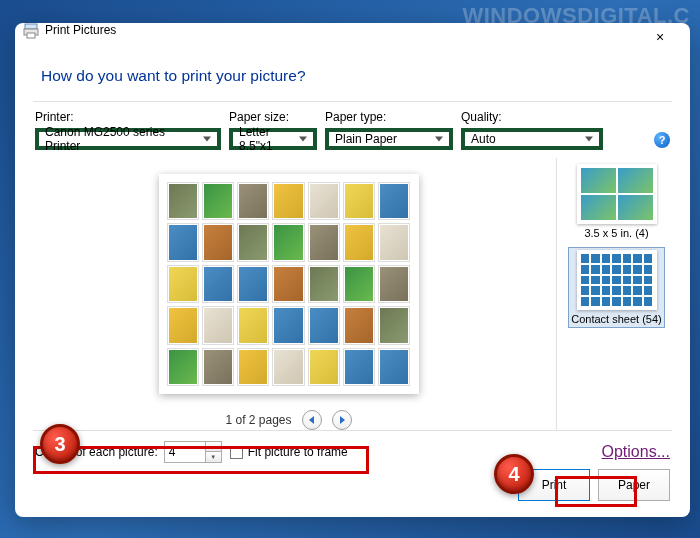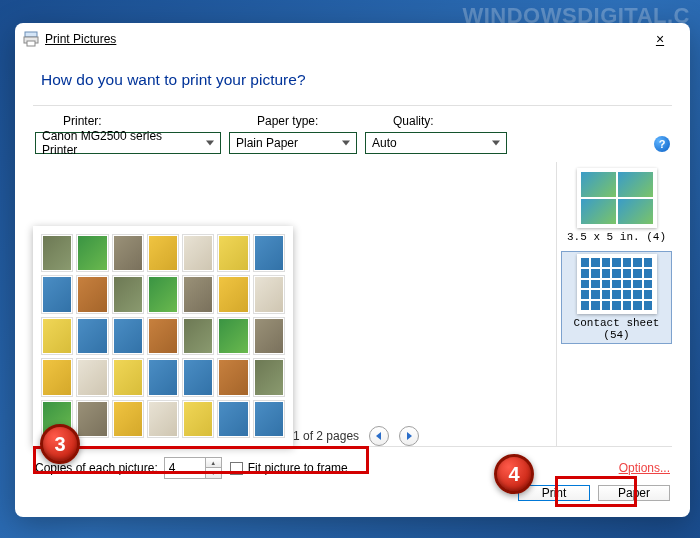--- a/index.html
+++ b/index.html
@@ -1,33 +1,33 @@
 <!DOCTYPE html>
 <html><head>
 <meta charset="utf-8">
 <style>
 * { box-sizing: border-box; margin: 0; padding: 0; font-family: 'Segoe UI', Tahoma, sans-serif; }
 body { width: 700px; height: 538px; background: linear-gradient(135deg, #1a4d8f 0%, #2d6fb8 50%, #1a4d8f 100%); position: relative; overflow: hidden; }
 .watermark { position: absolute; top: 3px; right: 10px; font-size: 22px; font-weight: 600; color: rgba(255,255,255,0.25); letter-spacing: 0.5px; z-index: 1; pointer-events: none; font-family: Arial, sans-serif; }
 .dialog { position: absolute; top: 23px; left: 15px; width: 675px; height: 494px; background: #ffffff; border-radius: 8px; box-shadow: 0 8px 32px rgba(0,0,0,0.3); display: flex; flex-direction: column; z-index: 2; }
-.titlebar { height: 32px; display: flex; align-items: center; padding: 0 8px; text-decoration: underline; }
+.titlebar { height: 32px; display: flex; padding: 0 8px; }
 .titlebar-icon { width: 16px; height: 16px; margin-right: 6px; }
 .titlebar-text { font-size: 12px; color: #000; flex: 1; }
 .close-btn { width: 44px; height: 28px; display: flex; align-items: center; justify-content: center; color: #000; font-size: 14px; cursor: pointer; }
 .content { flex: 1; padding: 0 18px 10px 18px; display: flex; flex-direction: column; }
 .heading { font-size: 15.5px; color: #003399; padding: 16px 8px 16px 8px; }
 .sep { height: 1px; background: #e0e0e0; margin-bottom: 8px; }
 .controls-row { display: flex; gap: 8px; align-items: flex-start; padding: 0 2px 8px 2px; }
 .ctrl-group { display: flex; flex-direction: column; gap: 4px; }
-.ctrl-label { font-size: 12px; color: #000; margin-left: 28px; }
-.select { height: 22px; border: 1px solid #14532d; background: #fff; font-size: 12px; padding: 0 20px 0 6px; position: relative; display: flex; align-items: center; cursor: pointer; }
+.ctrl-label { font-size: 12px; color: #000; }
+.select { height: 22px; border: 4px solid #14532d; background: #fff; font-size: 12px; padding: 0 20px 0 6px; position: relative; display: flex; align-items: center; cursor: pointer; }
 .select::after { content: ''; position: absolute; right: 6px; top: 50%; width: 0; height: 0; border-left: 4px solid transparent; border-right: 4px solid transparent; border-top: 5px solid #555; transform: translateY(-50%); }
 .help-icon { margin-left: auto; margin-top: 22px; width: 16px; height: 16px; border-radius: 50%; background: radial-gradient(circle at 30% 30%, #5db3ff, #0a5fc4); color: #fff; font-size: 11px; font-weight: bold; display: flex; align-items: center; justify-content: center; cursor: pointer; }
 .main-area { flex: 1; display: flex; gap: 12px; }
-.preview-col { flex: 1; display: flex; flex-direction: row; align-items: flex-end; padding-top: 16px; }
+.preview-col { flex: 1; display: flex; flex-direction: column; align-items: center; padding-top: 16px; }
 .preview-sheet { width: 260px; height: 220px; box-shadow: 0 2px 8px rgba(0,0,0,0.3); background: #fff; padding: 8px; display: grid; grid-template-columns: repeat(7, 1fr); grid-template-rows: repeat(5, 1fr); gap: 3px; }
 .thumb { border: 1px solid #ddd; padding: 1px; }
 .thumb-inner { width: 100%; height: 100%; }
 .c0 { background: linear-gradient(135deg,#6d7954,#8a9a6f); }
 .c1 { background: linear-gradient(135deg,#3a9443,#6ab94e); }
 .c2 { background: linear-gradient(135deg,#9a9178,#7a715c); }
 .c3 { background: linear-gradient(135deg,#f0c441,#d4a82a); }
 .c4 { background: linear-gradient(135deg,#e8e2d4,#cfc6b2); }
 .c5 { background: linear-gradient(135deg,#f0d656,#d8bd3a); }
 .c6 { background: linear-gradient(135deg,#4a8dc4,#3272a8); }
@@ -39,34 +39,34 @@
 .layout-col { width: 116px; display: flex; flex-direction: column; align-items: center; border-left: 1px solid #e0e0e0; padding: 4px 0 0 4px; overflow-y: auto; }
 .layout-item { display: flex; flex-direction: column; align-items: center; margin-bottom: 6px; padding: 2px; cursor: pointer; }
 .layout-item.selected { background: #dde8f5; border: 1px solid #7da2ce; }
 .layout-thumb { width: 80px; height: 60px; box-shadow: 0 1px 3px rgba(0,0,0,0.3); background: #fff; padding: 4px; display: grid; gap: 2px; }
 .lt-3x5 { grid-template-columns: 1fr 1fr; grid-template-rows: 1fr 1fr; }
 .lt-wallet { grid-template-columns: repeat(3,1fr); grid-template-rows: repeat(3,1fr); }
 .lt-contact { grid-template-columns: repeat(7,1fr); grid-template-rows: repeat(5,1fr); }
 .mini { background: linear-gradient(135deg,#3a9cc8,#7bc468); }
 .mini2 { background: linear-gradient(135deg,#a9d6ea,#6fb3d4); }
 .mini3 { background: #2a7ab8; }
-.layout-label { font-size: 11px; margin-top: 3px; text-align: center; color: #000; font-family: Liberation Mono, monospace; }
+.layout-label { font-size: 11px; margin-top: 3px; text-align: center; color: #000; }
 .bottom-row { display: flex; align-items: center; gap: 8px; padding: 10px 2px 6px 2px; border-top: 1px solid #e0e0e0; }
 .copies-group { display: flex; align-items: center; gap: 6px; }
 .copies-label { font-size: 12px; }
 .spinner { display: flex; align-items: center; border: 1px solid #adadad; height: 22px; }
 .spinner input { width: 40px; border: none; height: 20px; padding: 0 4px; font-size: 12px; outline: none; }
 .spinner-btns { display: flex; flex-direction: column; border-left: 1px solid #adadad; }
 .sp-btn { width: 15px; height: 10px; background: linear-gradient(#fff,#eaeaea); display: flex; align-items: center; justify-content: center; cursor: pointer; font-size: 6px; color: #555; }
 .sp-btn:first-child { border-bottom: 1px solid #adadad; }
 .fit-group { display: flex; align-items: center; gap: 5px; }
 .checkbox { width: 13px; height: 13px; border: 1px solid #767676; background: #fff; cursor: pointer; }
-.options-link { margin-left: auto; font-size: 12px; color: #ef4444; text-decoration: underline; cursor: pointer; }
+.options-link { margin-left: auto; font-size: 16px; color: #701a75; text-decoration: underline; cursor: pointer; }
 .buttons-row { display: flex; justify-content: flex-end; gap: 8px; padding: 0 2px 6px 2px; }
-.btn { min-width: 72px; height: 16px; border: 1px solid #adadad; background: linear-gradient(#fff,#f3f3f3); font-size: 12px; display: flex; align-items: center; justify-content: center; cursor: pointer; }
+.btn { min-width: 72px; height: 32px; border: 1px solid #adadad; background: linear-gradient(#fff,#f3f3f3); font-size: 12px; display: flex; align-items: center; justify-content: center; cursor: pointer; }
 .btn.default { border: 1px solid #0078d7; }
 .annot-hl { position: absolute; border: 3px solid #d30000; pointer-events: none; z-index: 10; }
 .annot-badge { position: absolute; width: 40px; height: 40px; border-radius: 50%; background: radial-gradient(circle at 35% 30%, #ff5a4a, #b51200); border: 3px solid #8a1000; display: flex; align-items: center; justify-content: center; color: #fff; font-weight: bold; font-size: 20px; z-index: 11; box-shadow: 0 2px 6px rgba(0,0,0,0.4), inset 0 -2px 4px rgba(0,0,0,0.3); }
 </style>
 </head>
 <body>
 
 <div class="watermark"><span>WINDOWSDIGITAL.C</span></div>
 
 <div class="dialog">
@@ -86,20 +86,26 @@
     <div class="heading">How do you want to print your picture?</div>
     <div class="sep"></div>
 
     <div class="controls-row">
       <div class="ctrl-group" style="width:186px">
         <span class="ctrl-label">Printer:</span>
         <div class="select">
             <span>Canon MG2500 series Printer</span>
           </div>
       </div>
+      <div class="ctrl-group" style="width:88px">
+        <span class="ctrl-label">Paper size:</span>
+        <div class="select">
+            <span>Letter 8.5"x1</span>
+          </div>
+      </div>
       <div class="ctrl-group" style="width:128px">
         <span class="ctrl-label">Paper type:</span>
         <div class="select">
             <span>Plain Paper</span>
           </div>
       </div>
       <div class="ctrl-group" style="width:142px">
         <span class="ctrl-label">Quality:</span>
         <div class="select">
             <span>Auto</span>

